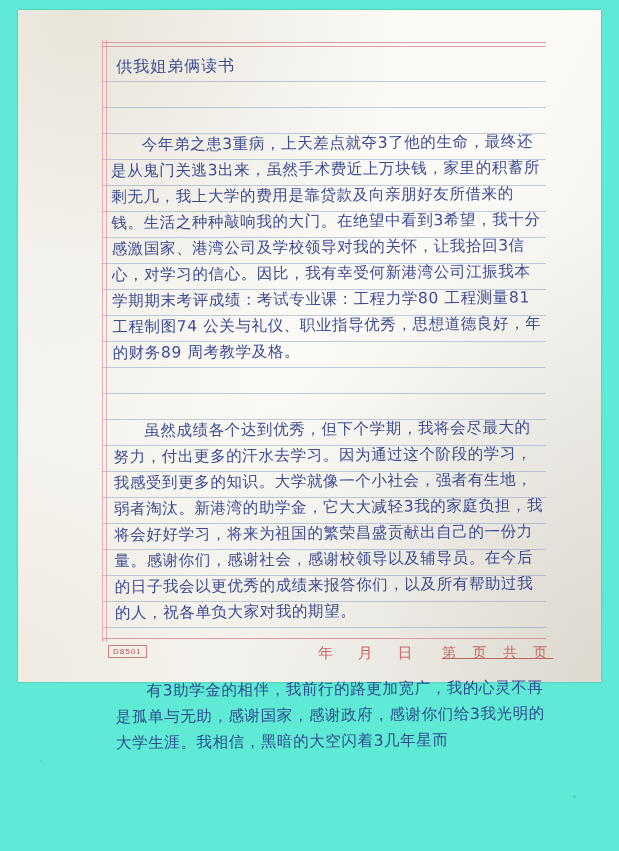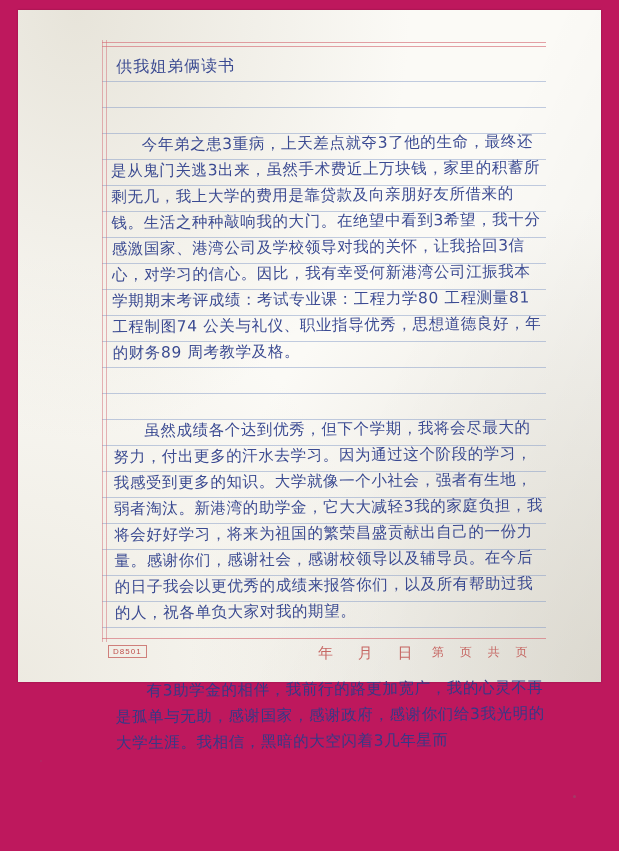--- a/index.html
+++ b/index.html
@@ -11,21 +11,21 @@
     width: 619px;
     height: 851px;
     font-family: "Liberation Sans", sans-serif;
     overflow: hidden;
   }
 
   #page {
     position: relative;
     width: 619px;
     height: 851px;
-    background: #be185d;
+    background: #5eead4;
   }
 
   
   #sheet {
     position: absolute;
     left: 18px;
     top: 10px;
     width: 583px;
     height: 672px;
     background:
@@ -146,27 +146,28 @@
     left: 300px;
     top: 634px;
     font-family: "DejaVu Sans", sans-serif;
     font-size: 15px;
     color: #c0504d;
     letter-spacing: 10px;
     opacity: 0.85;
   }
   #footer-page {
     position: absolute;
-    left: 414px;
+    left: 424px;
     top: 634px;
     font-family: "DejaVu Sans", sans-serif;
-    font-size: 12px;
+    font-size: 14px;
     color: #c0504d;
     letter-spacing: 6px;
     opacity: 0.85;
+    text-decoration: underline;
   }
 
   
   .speck {
     position: absolute;
     background: rgba(120,120,120,0.35);
     border-radius: 50%;
   }
 </style>
 </head>

